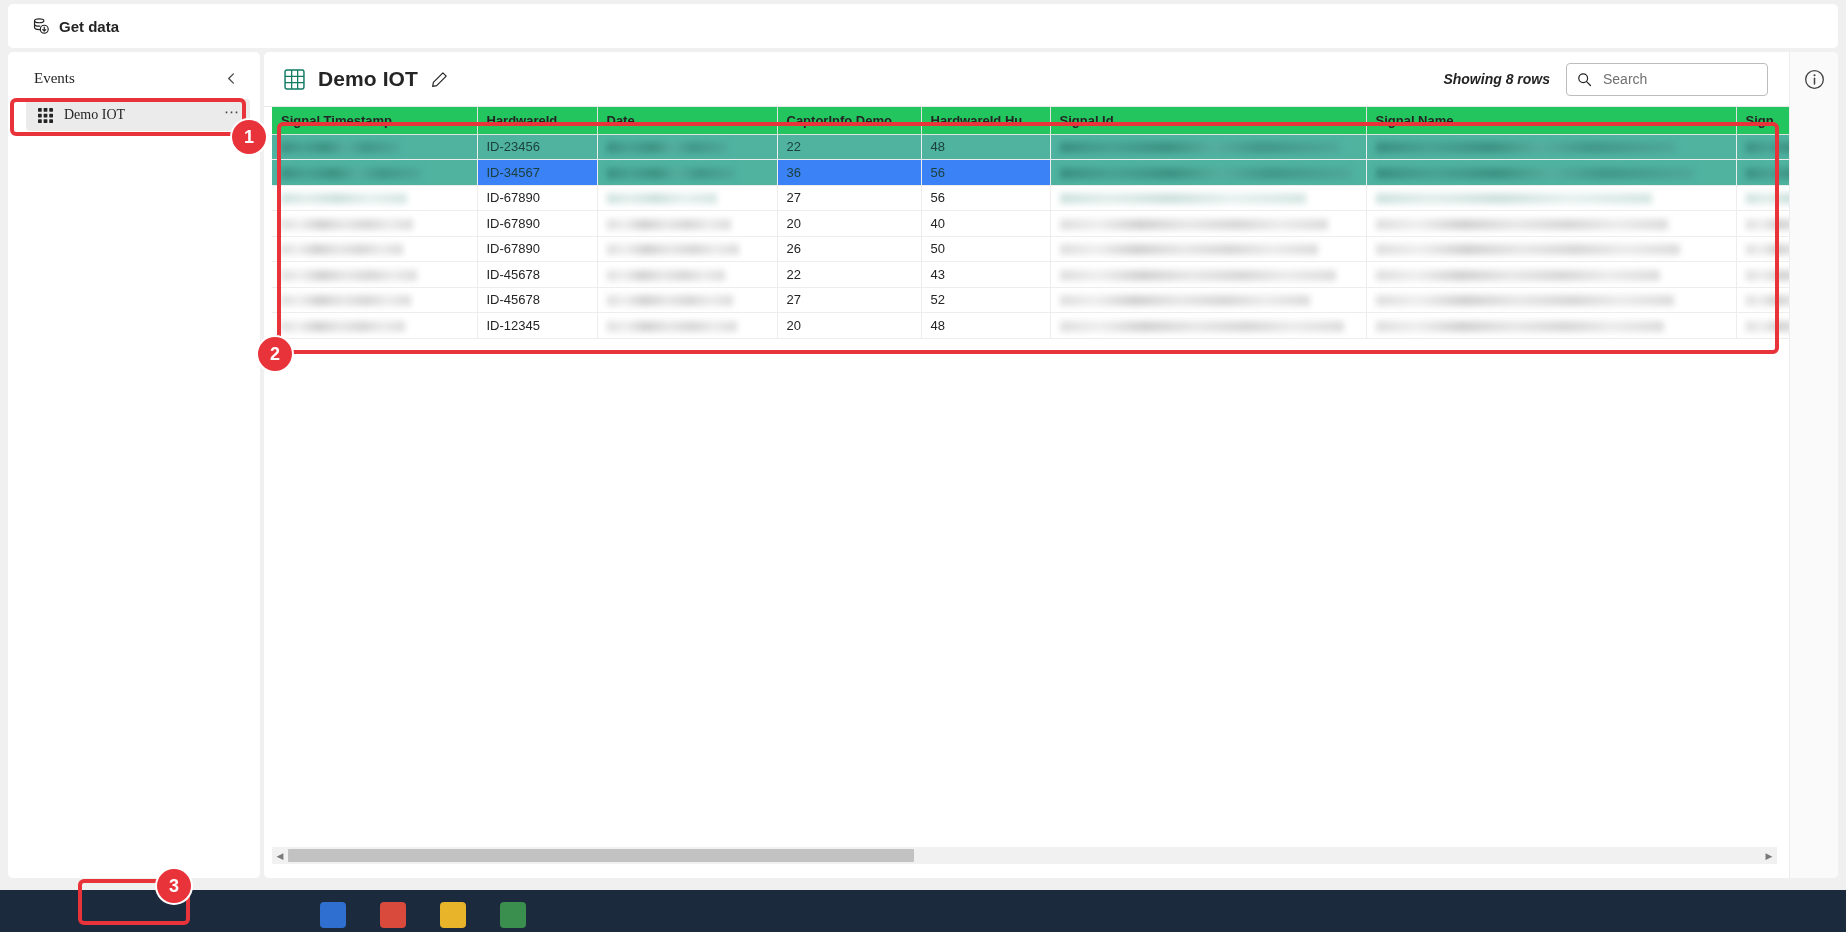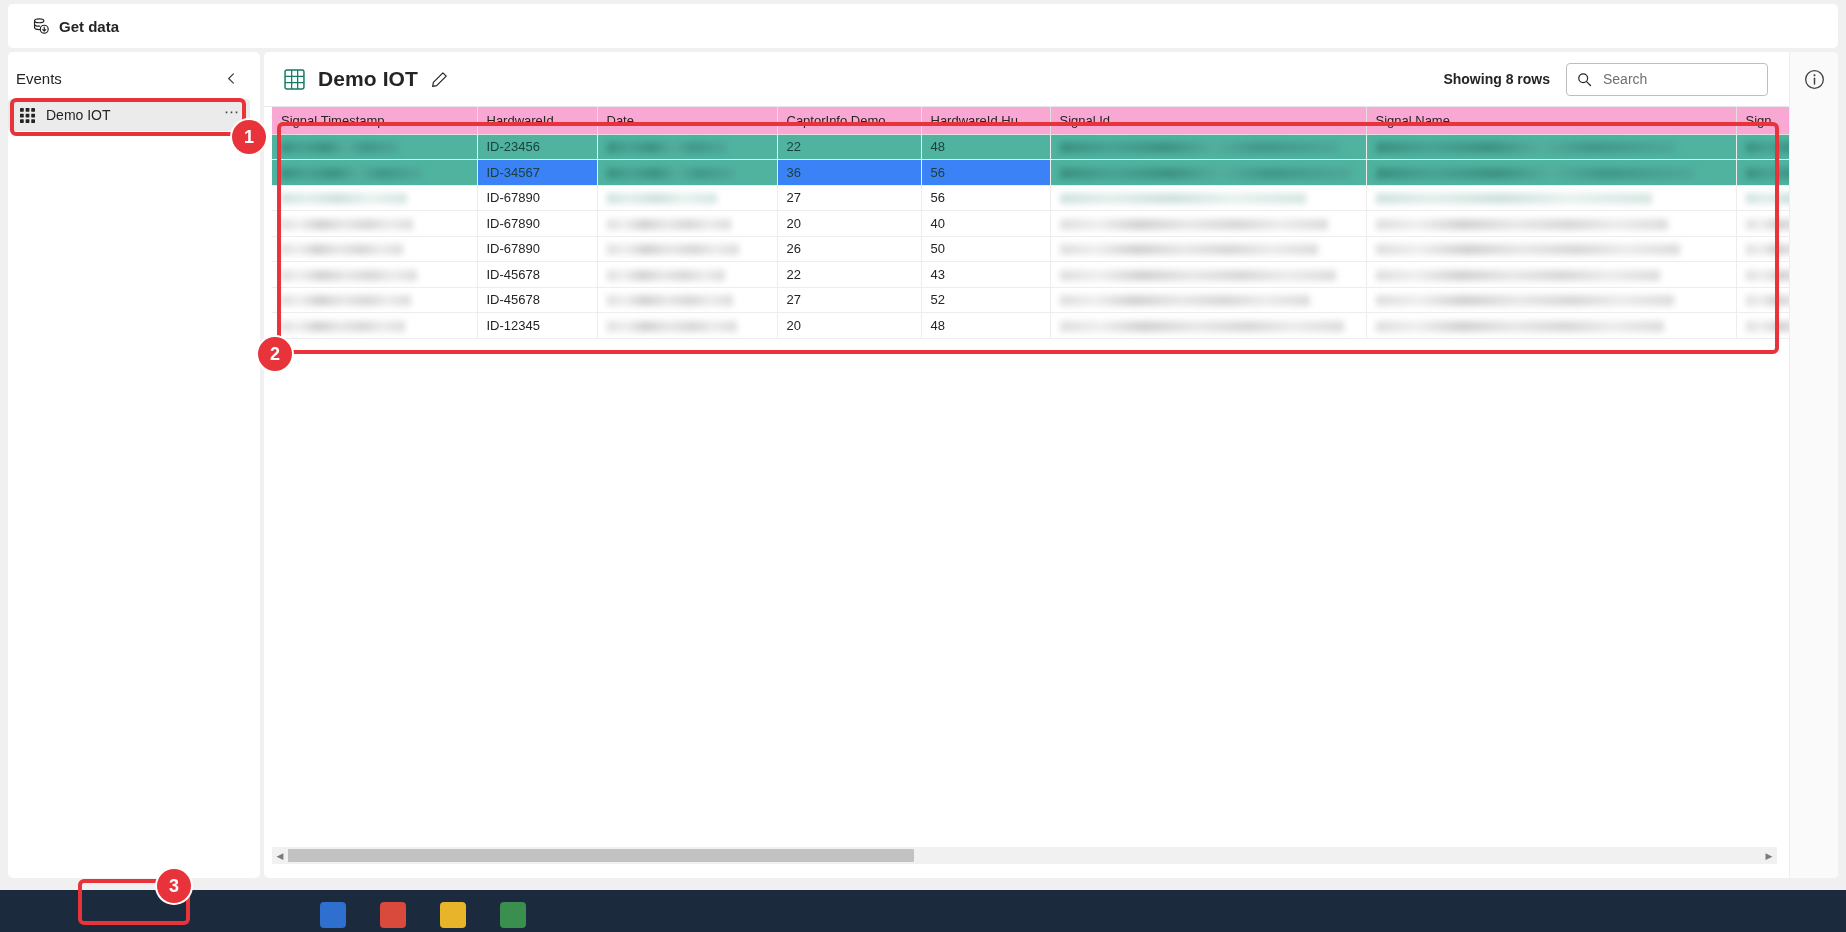--- a/index.html
+++ b/index.html
@@ -33,21 +33,22 @@
   }
   .icon-svg { display: block; }
 
   
   .sidebar {
     position: absolute;
     left: 8px; top: 52px;
     width: 252px; height: 826px;
     background: #ffffff;
     border-radius: 5px;
-    padding: 10px 10px 0 0;
+    padding: 10px 10px 0 18px;
+    font-family: Liberation Serif, serif;
   }
   .sidebar-head {
     display: flex; align-items: center; justify-content: space-between;
     padding: 5px 8px 10px 8px;
   }
   .sidebar-title { font-size: 15px; color: #242424; font-weight: 400; }
   .collapse-btn {
     width: 22px; height: 22px; cursor: pointer;
     display: flex; align-items: center; justify-content: center;
     color: #424242;
@@ -77,21 +78,21 @@
   .main-head {
     height: 54px;
     display: flex; align-items: center;
     padding: 0 10px 0 20px;
     justify-content: space-between;
   }
   .title-group { display: flex; align-items: center; gap: 13px; }
   .title-text { font-size: 21px; color: #242424; font-weight: 600; letter-spacing: .1px; }
   .edit-pencil { cursor: pointer; display: flex; align-items: center; }
   .head-right { display: flex; align-items: center; gap: 16px; padding-right: 60px; }
-  .showing-rows { font-size: 14px; color: #242424; font-weight: 600; }
+  .showing-rows { font-size: 14px; color: #242424; font-weight: 600; font-style: italic; }
   .searchbox {
     width: 202px; height: 33px;
     border: 1px solid #bdbdbd;
     border-radius: 4px;
     display: flex; align-items: center;
     gap: 9px; padding: 0 10px;
     background: #fff;
   }
   .searchbox input {
     border: none; outline: none;
@@ -120,25 +121,25 @@
     overflow: hidden;
     border-top: 1px solid #e8e8e8;
   }
   table.grid {
     border-collapse: collapse;
     table-layout: fixed;
     width: 1600px;
     margin-left: 8px;
   }
   table.grid th {
-    font-size: 13px; font-weight: 400; color: #242424;
+    font-size: 13px; font-weight: 700; color: #242424;
     text-align: left;
     height: 27px;
     padding: 0 9px;
-    background: #f9a8d4;
+    background: #22c55e;
     border-right: 1px solid #e0e0e0;
     border-bottom: 1px solid #e0e0e0;
     white-space: nowrap;
     overflow: hidden;
   }
   table.grid td {
     font-size: 13px; color: #242424;
     height: 25.5px;
     padding: 0 9px;
     border-right: 1px solid #ededed;

